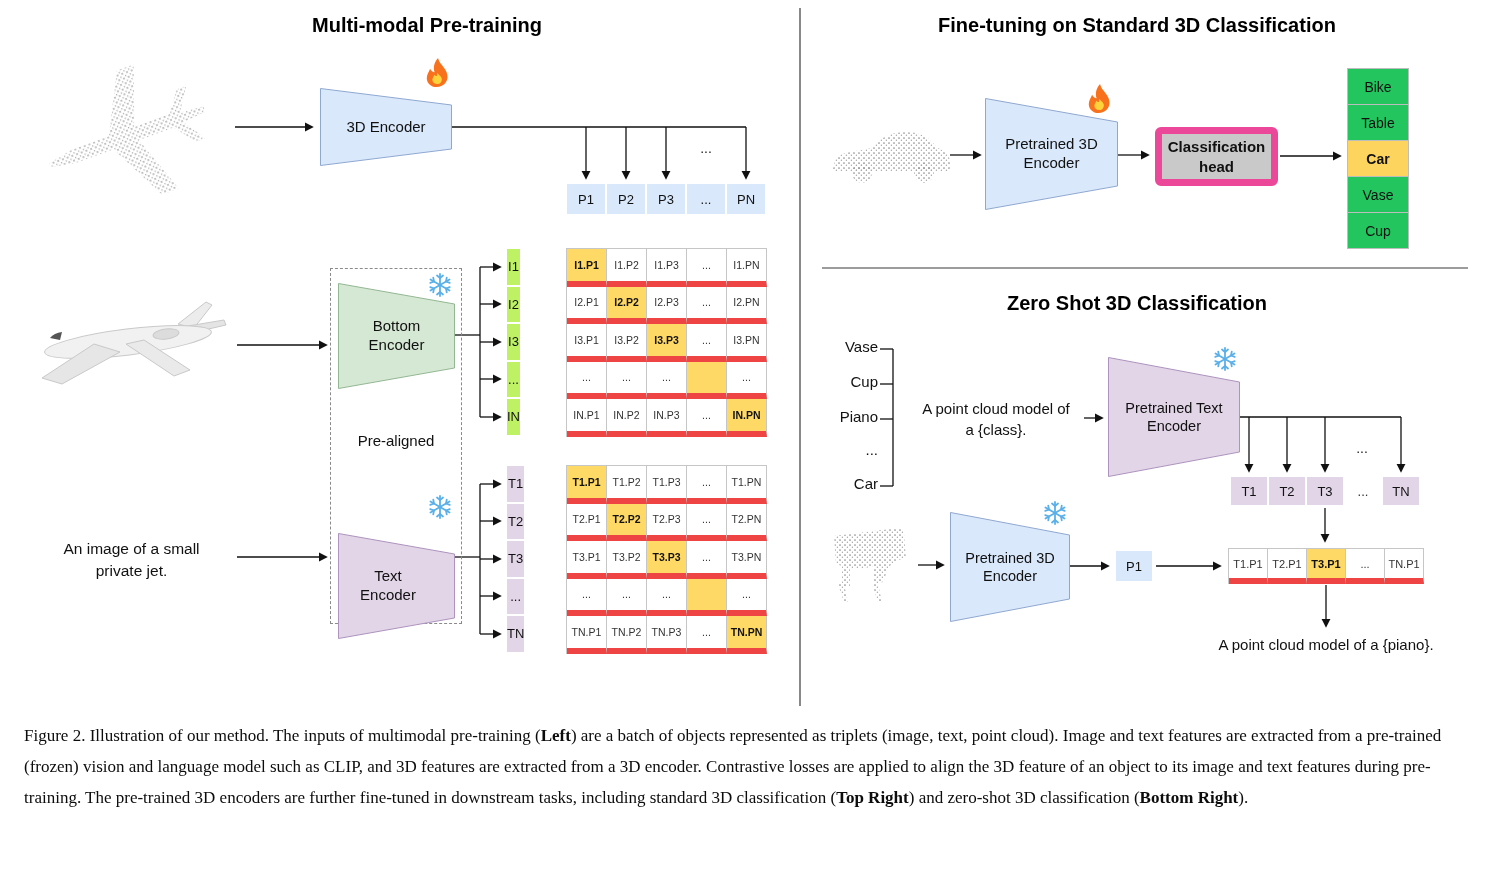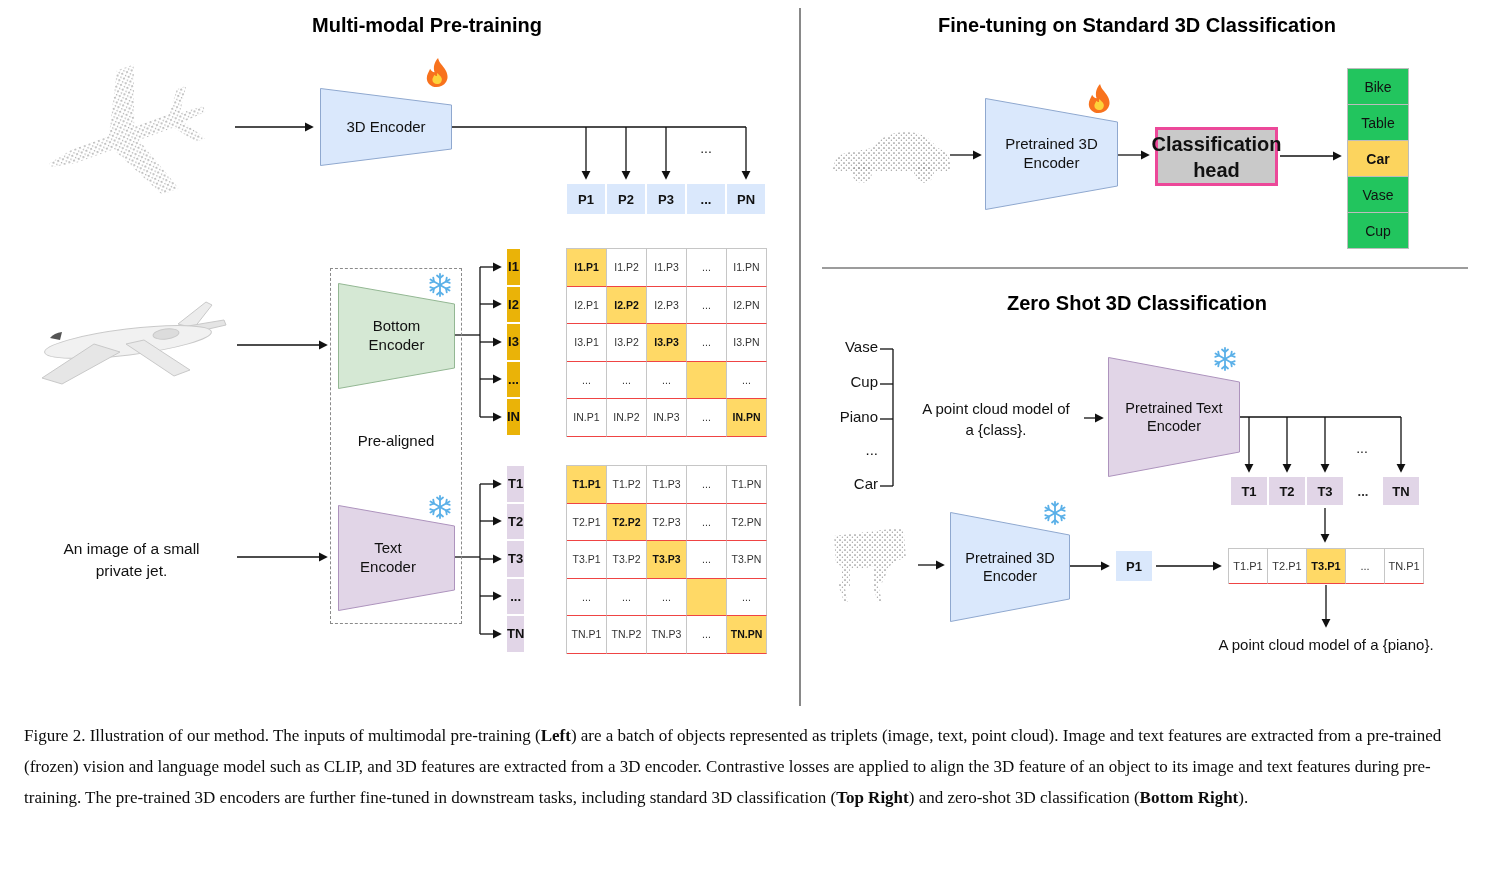--- a/index.html
+++ b/index.html
@@ -7,31 +7,31 @@
 .fig{position:relative;width:1490px;height:888px;background:#fff;overflow:hidden}
 .abs{position:absolute}
 .overlay{position:absolute;left:0;top:0;pointer-events:none}
 .title{position:absolute;text-align:center;font-weight:700;font-size:20px;color:#000}
 .encoder{position:absolute}
 .encoder>svg{position:absolute;left:0;top:0}
 .enc-label{position:absolute;inset:0;display:flex;align-items:center;justify-content:center;text-align:center;font-weight:400;font-size:15px;white-space:pre-line;line-height:1.25}
 .dashed-box{position:absolute;border:1.5px dashed #8a8a8a}
 .note{position:absolute;text-align:center;font-size:15.5px;white-space:pre-line;line-height:1.4}
 .hcells,.vcells{position:absolute;display:grid}
-.hcells .c,.vcells .c,.cellbox{display:flex;align-items:center;justify-content:center;font-weight:700;font-size:13px;border:1px solid #fff}
+.hcells .c,.vcells .c,.cellbox{display:flex;align-items:center;justify-content:center;font-weight:400;font-size:13px;border:1px solid #fff}
 .cellbox{position:absolute}
-.blue{background:#dae8fc}.green{background:#eab308}.purple{background:#e1d5e7}
+.blue{background:#dae8fc}.green{background:#bef264}.purple{background:#e1d5e7}
 .white-c{background:#fff;border:1px solid #cfcfcf;font-weight:400;font-size:12px;color:#333}
 .grid5,.rowgrid{position:absolute;display:grid;border-top:1px solid #c6c6c6;border-left:1px solid #c6c6c6;background:#fff}
 .grid5{grid-template-columns:repeat(5,40px);grid-auto-rows:37.5px}
 .rowgrid{grid-template-columns:repeat(5,39px);grid-auto-rows:35px}
-.grid5 .m,.rowgrid .m{border-right:1px solid #c6c6c6;border-bottom:1px solid #ef4444;display:flex;align-items:center;justify-content:center;font-size:10.5px;color:#333}
+.grid5 .m,.rowgrid .m{border-right:1px solid #c6c6c6;border-bottom:6px solid #ef4444;display:flex;align-items:center;justify-content:center;font-size:10.5px;color:#333}
 .rowgrid .m{font-size:11px}
 .m.hl{background:#ffd966;font-weight:700;color:#111}
-.headbox{position:absolute;background:#c9c9c9;border:3px solid #ec4899;border-radius:0;display:flex;align-items:center;justify-content:center;text-align:center;font-weight:700;font-size:20px;white-space:pre-line;line-height:1.3}
+.headbox{position:absolute;background:#c9c9c9;border:7px solid #ec4899;border-radius:6px;display:flex;align-items:center;justify-content:center;text-align:center;font-weight:700;font-size:15px;white-space:pre-line;line-height:1.3}
 .classlist{position:absolute;display:grid;grid-auto-rows:36px;width:62px;border-top:1px solid #bdbdbd;border-left:1px solid #bdbdbd;background:#22c55e}
 .classlist .cl{border-right:1px solid #bdbdbd;border-bottom:1px solid #bdbdbd;display:flex;align-items:center;justify-content:center;font-size:14px}
 .cl.hl-class{background:#fcd45e;font-weight:700}
 .zs-word{position:absolute;width:54px;text-align:right;font-size:15px}
 .ellipsis{position:absolute;font-size:14px;text-align:center;color:#222}
 .pre-aligned{position:absolute;text-align:center;font-size:15px}
 .caption{position:absolute;font-family:"Liberation Serif",serif;font-size:17px;line-height:31px;color:#0c0c0c}
 .caption b{font-weight:700}
 </style>
 </head>
@@ -166,21 +166,21 @@
   </div>
   <svg class="abs" style="left:427px;top:272px" width="26" height="26" viewBox="-13 -13 26 26">
       <use href="#snowdef"></use>
     </svg>
 
   <div class="pre-aligned" style="left:330px;top:432px;width:132px">Pre-aligned</div>
 
   <div class="note" style="left:28px;top:538px;width:207px">An image of a small
 private jet.</div>
 
-  <div class="encoder" style="left:338px;top:505px;width:100px;height:106px">
+  <div class="encoder" style="left:338px;top:533px;width:100px;height:106px">
     <svg width="117" height="106" viewBox="0 0 117 106">
         <polygon points="0.5,0.5 116.5,21 116.5,85 0.5,105.5" fill="#e1d5e7" stroke="#ad93bd"></polygon>
       </svg>
     <div class="enc-label">Text
 Encoder</div>
   </div>
   <svg class="abs" style="left:427px;top:494px" width="26" height="26" viewBox="-13 -13 26 26">
       <use href="#snowdef"></use>
     </svg>
 

